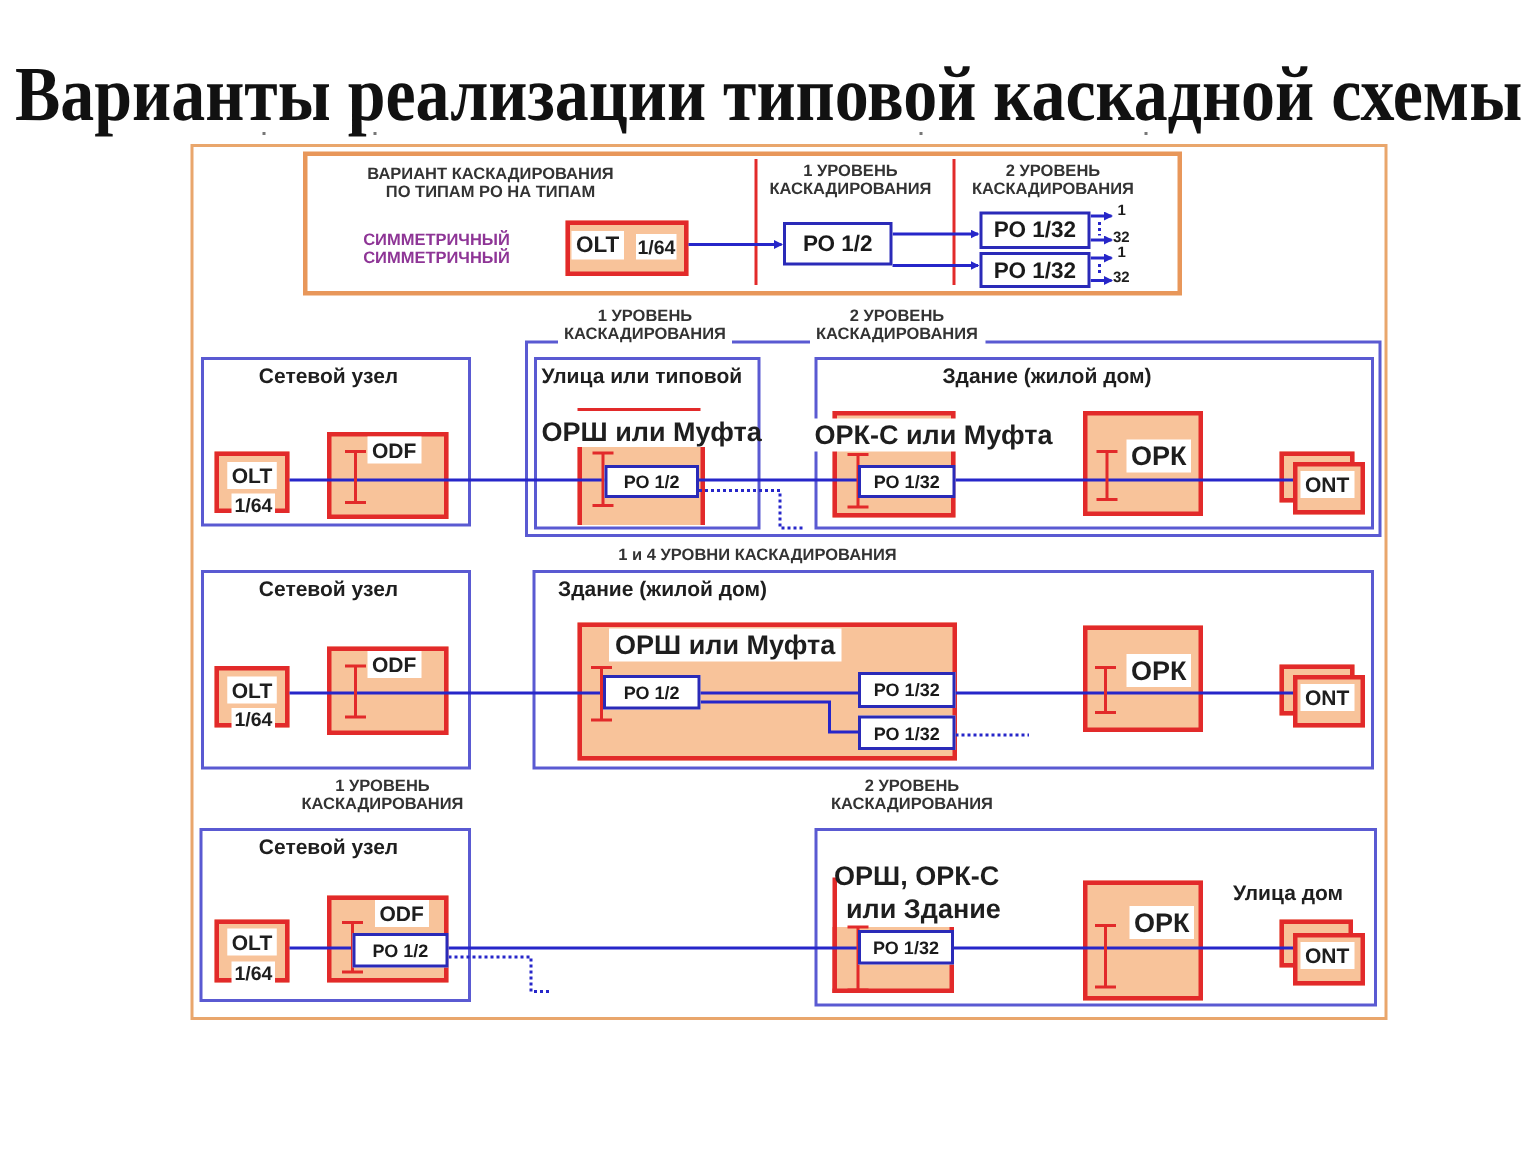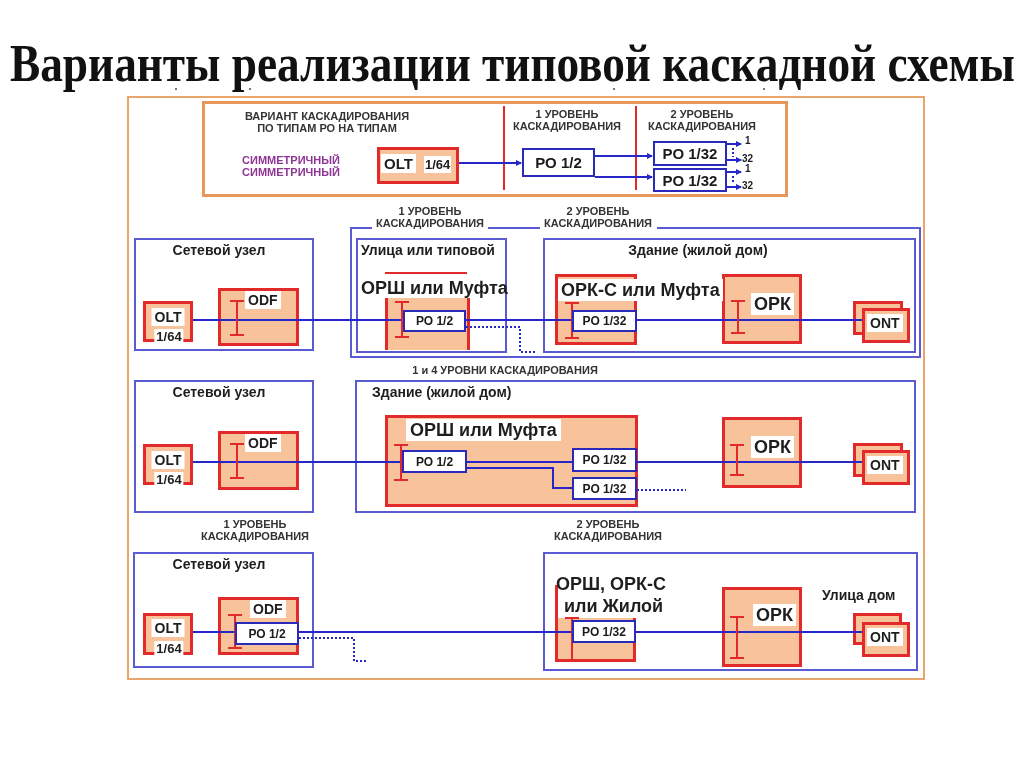--- a/index.html
+++ b/index.html
@@ -96,21 +96,21 @@
   <div class="t eqlbl wb" style="left:245px;top:291px;">ODF</div>
 
   <div class="t region" style="left:361px;top:243px;">Улица или типовой</div>
   <div class="redbar" style="left:385px;top:272px;width:82px;height:2px;"></div>
   <div class="t cab" style="left:361px;top:279px;">ОРШ или Муфта</div>
   <div class="eq" style="left:385px;top:298px;width:85px;height:52px;border-top:none;border-bottom:none;"></div>
   <div class="ro" style="left:403px;top:310px;width:63px;height:22px;">РО 1/2</div>
 
   <div class="t region c" style="left:698px;top:243px;">Здание (жилой дом)</div>
   <div class="eq" style="left:555px;top:274px;width:82px;height:71px;"></div>
-  <div class="t cab wb" style="left:558px;top:279px;">ОРК-С или Муфта</div>
+  <div class="t cab wb" style="left:540px;top:279px;">ОРК-С или Муфта</div>
   <div class="ro" style="left:572px;top:310px;width:65px;height:22px;">РО 1/32</div>
   <div class="eq" style="left:722px;top:274px;width:80px;height:70px;"></div>
   <div class="t cab wb" style="left:751px;top:293px;">ОРК</div>
   <div class="eq" style="left:853px;top:301px;width:50px;height:34px;"></div>
   <div class="eq" style="left:862px;top:308px;width:48px;height:35px;"></div>
   <div class="t eqlbl wb" style="left:867px;top:314px;">ONT</div>
 
   <div class="lvl" style="left:505px;top:364px;">1 и 4 УРОВНИ КАСКАДИРОВАНИЯ</div>
   <div class="frame" style="left:134px;top:380px;width:180px;height:133px;"></div>
   <div class="frame" style="left:355px;top:380px;width:561px;height:133px;"></div>
@@ -147,21 +147,21 @@
 
   <div class="t region c" style="left:219px;top:557px;">Сетевой узел</div>
   <div class="eq" style="left:143px;top:613px;width:50px;height:42px;"></div>
   <div class="t eqlbl wb c" style="left:168px;top:619px;">OLT</div>
   <div class="t wb c" style="left:169px;top:641px;font-size:13px;padding:1px 2px;">1/64</div>
   <div class="eq" style="left:218px;top:597px;width:81px;height:58px;"></div>
   <div class="t eqlbl wb" style="left:250px;top:600px;">ODF</div>
   <div class="ro" style="left:235px;top:622px;width:64px;height:23px;">РО 1/2</div>
 
   <div class="t cab" style="left:556px;top:575px;">ОРШ, ОРК-С</div>
-  <div class="t cab" style="left:564px;top:597px;">или Жилой</div>
+  <div class="t cab" style="left:564px;top:597px;">или Здание</div>
   <div class="redbar" style="left:555px;top:585px;width:3px;height:77px;"></div>
   <div class="eq" style="left:555px;top:618px;width:81px;height:44px;border-top:none;"></div>
   <div class="ro" style="left:572px;top:620px;width:64px;height:23px;">РО 1/32</div>
   <div class="eq" style="left:722px;top:587px;width:80px;height:80px;"></div>
   <div class="t cab wb" style="left:753px;top:604px;">ОРК</div>
   <div class="t region" style="left:822px;top:588px;">Улица дом</div>
   <div class="eq" style="left:853px;top:613px;width:49px;height:32px;"></div>
   <div class="eq" style="left:862px;top:622px;width:48px;height:35px;"></div>
   <div class="t eqlbl wb" style="left:867px;top:628px;">ONT</div>
 

